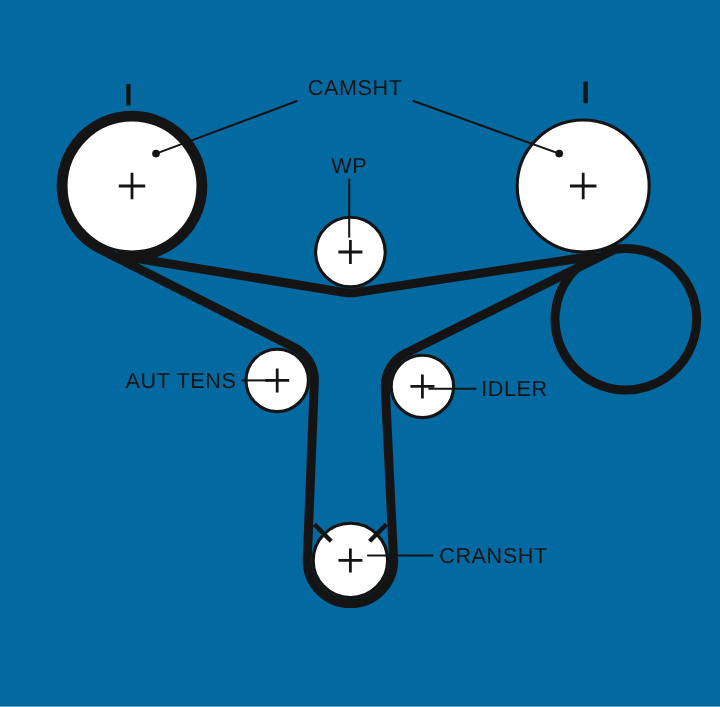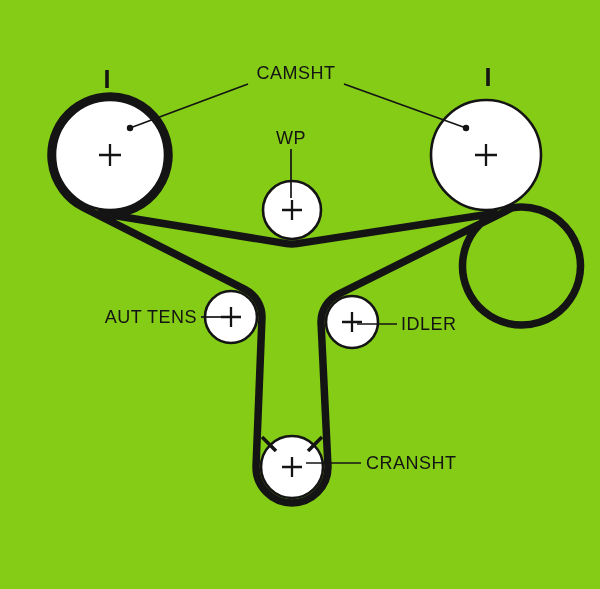--- a/index.html
+++ b/index.html
@@ -4,21 +4,21 @@
 <style>
   html, body {
     margin: 0;
     padding: 0;
     background: #ffffff;
   }
   .stage {
     position: relative;
     width: 600px;
     height: 589px;
-    background: #84cc16;
+    background: #0369a1;
     overflow: hidden;
   }
   svg {
     position: absolute;
     inset: 0;
     display: block;
   }
   .belt {
     fill: none;
     stroke: #141414;

